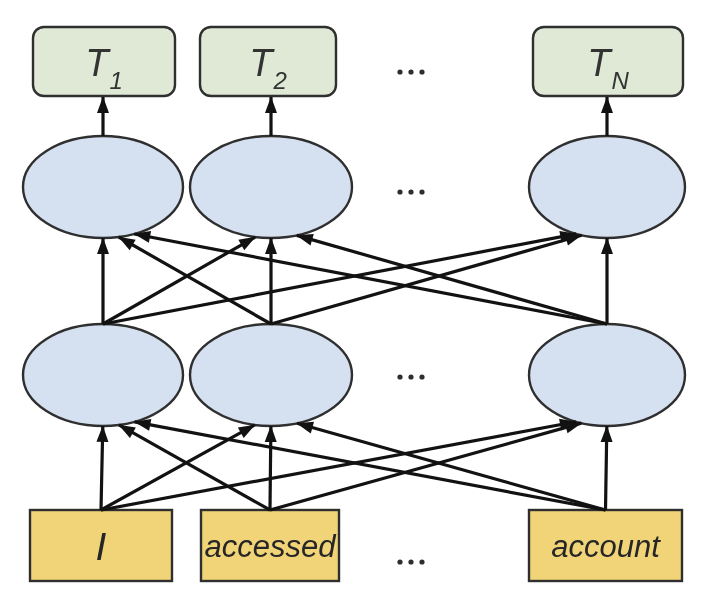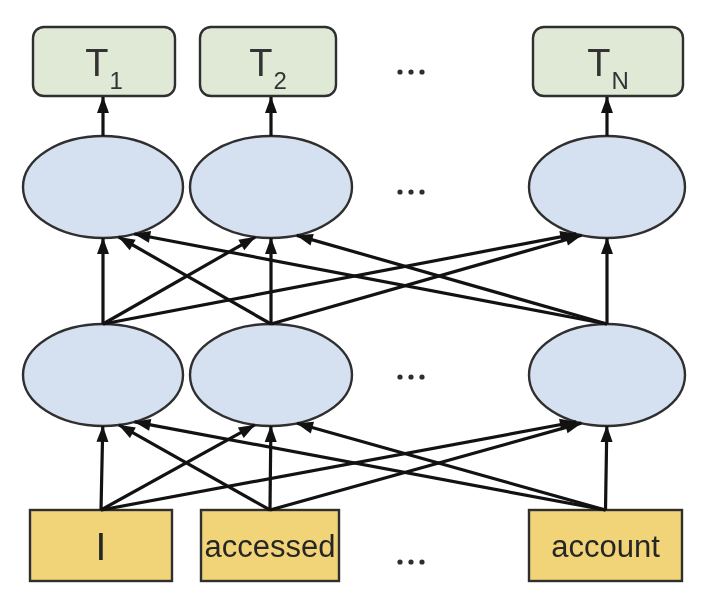--- a/index.html
+++ b/index.html
@@ -1,18 +1,19 @@
 <!DOCTYPE html>
 <html><head>
 <meta charset="utf-8">
 <style>
   html,body{margin:0;padding:0;background:#ffffff;}
   .canvas{
     width:714px;height:606px;position:relative;background:#ffffff;overflow:hidden;
     font-family:"Liberation Sans","DejaVu Sans",sans-serif;
+    font-style:italic;
   }
   svg{display:block;}
   text{font-family:"Liberation Sans","DejaVu Sans",sans-serif;}
 </style>
 </head>
 <body>
 
 <div class="canvas">
   <svg id="net" width="714" height="606" viewBox="0 0 714 606" xmlns="http://www.w3.org/2000/svg">
       <defs>

